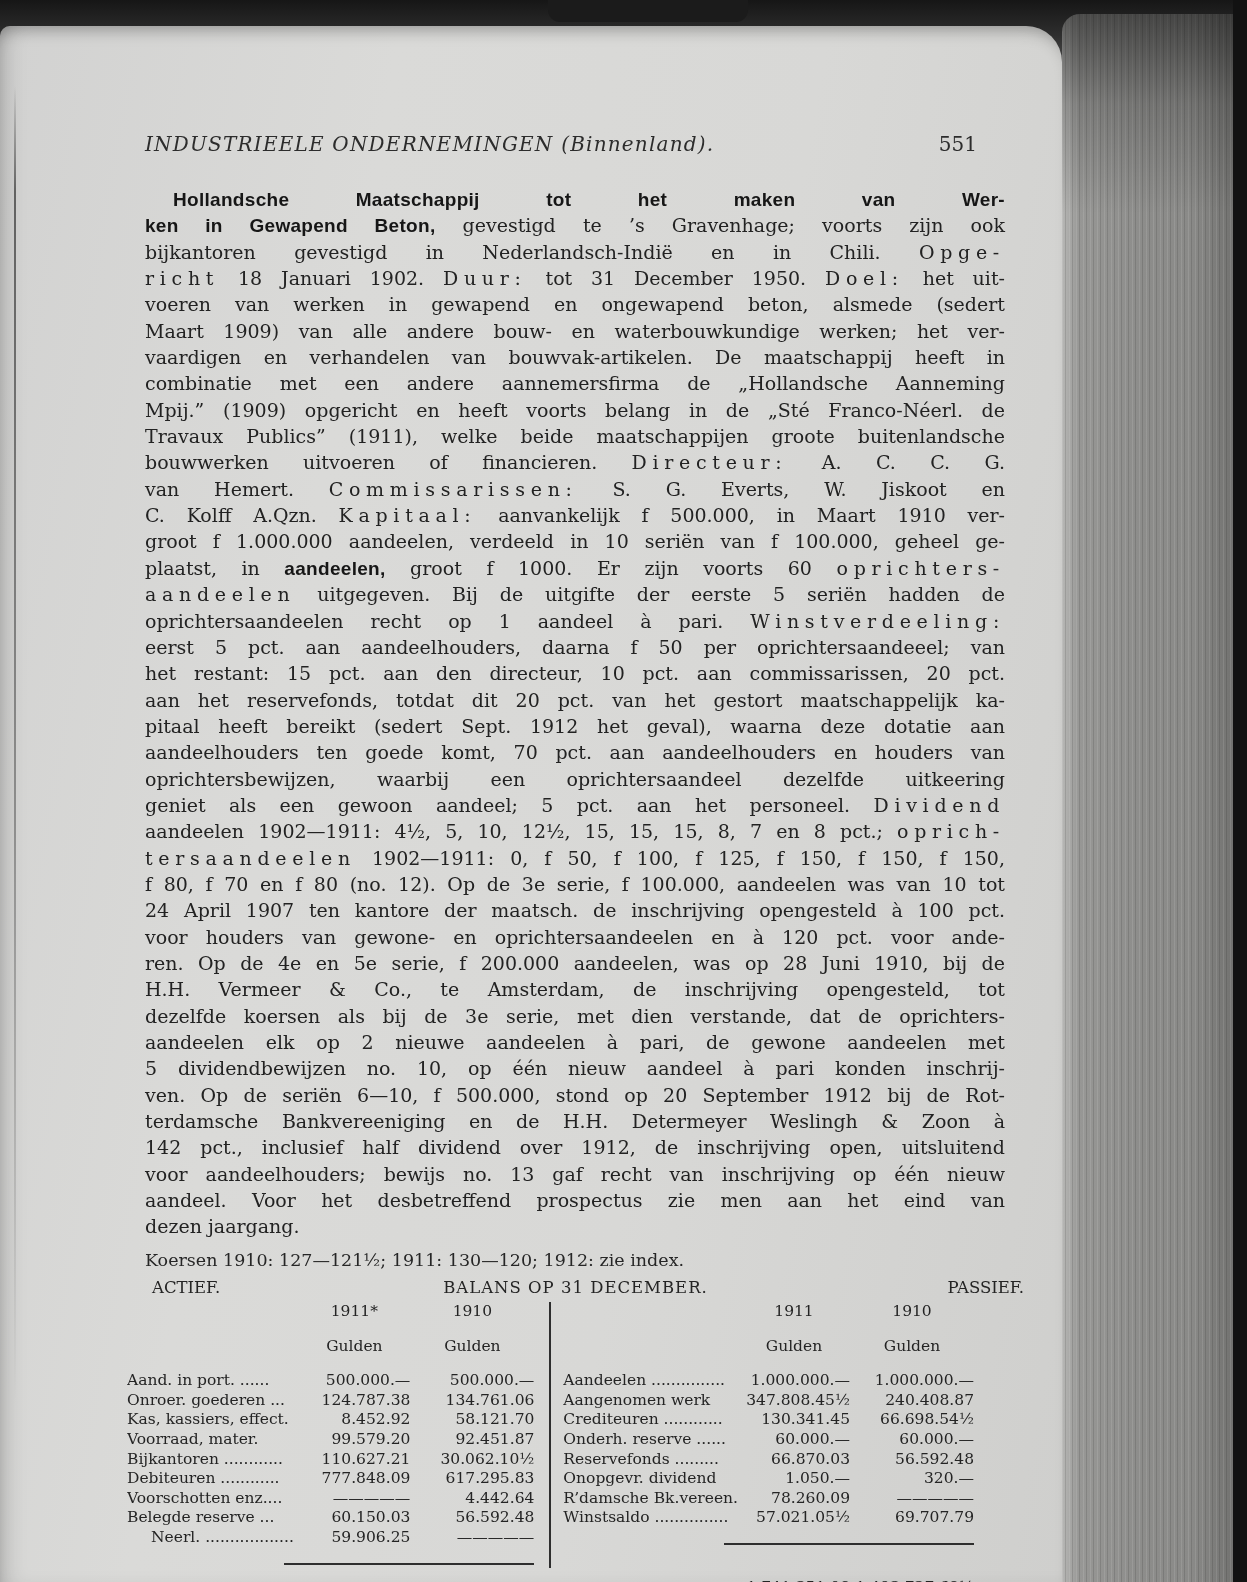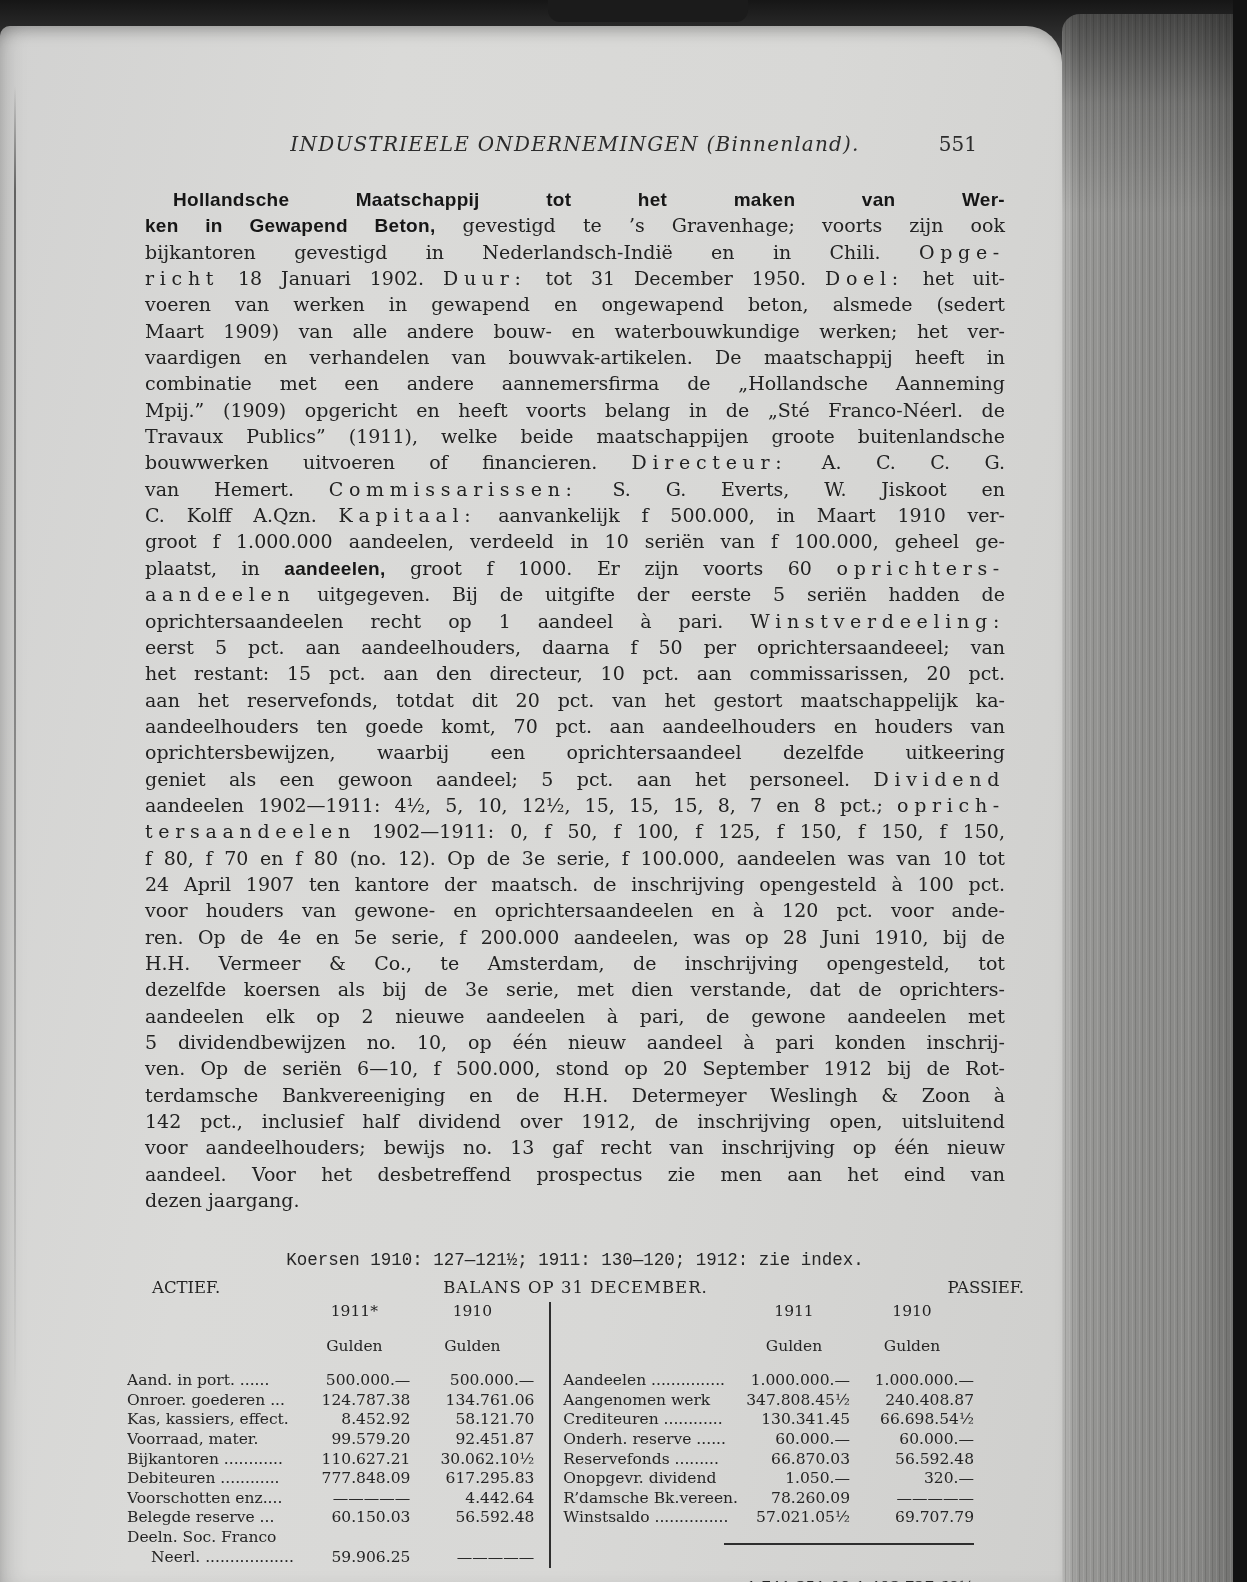--- a/index.html
+++ b/index.html
@@ -18,32 +18,32 @@
           background:linear-gradient(180deg,rgba(40,40,40,0) 0%,rgba(40,40,40,.65) 8%,rgba(60,60,60,.45) 55%,rgba(40,40,40,0) 100%);}
   .fore-edge{position:absolute;left:1062px;top:14px;width:172px;height:1568px;
              background:
                linear-gradient(180deg,rgba(0,0,0,.50) 0px,rgba(0,0,0,.18) 90px,rgba(0,0,0,0) 200px),
                repeating-linear-gradient(90deg,rgba(255,255,255,.10) 0 1px,rgba(0,0,0,0) 1px 3px,rgba(0,0,0,.12) 3px 4px,rgba(0,0,0,0) 4px 7px),
                linear-gradient(90deg,#b7b7b5 0%,#979795 10%,#8d8d8b 45%,#8a8a88 75%,#727270 100%);
              border-radius:18px 0 0 0;}
   .right-strip{position:absolute;right:0;top:0;width:14px;height:100%;background:#121212;}
 
   .running-head{position:absolute;left:145px;top:106px;width:860px;height:28px;
-                font-style:italic;font-size:20px;letter-spacing:1.2px;color:#2c2c2c;text-align:center;}
+                font-style:italic;font-size:20px;letter-spacing:1.2px;color:#2c2c2c;}
   .pagenum{position:absolute;right:28px;top:0;font-style:normal;letter-spacing:0;}
 
   .body{position:absolute;left:145px;top:160px;width:860px;}
   .line{height:26.35px;line-height:26.35px;font-size:19px;text-align:justify;text-align-last:justify;
         white-space:normal;color:#222;}
   .line.ind{text-indent:28px;}
   .line.nj{text-align-last:left;}
   .b{font-family:"Liberation Sans",sans-serif;font-weight:bold;font-size:19px;letter-spacing:.3px;color:#161616;}
   .spc{letter-spacing:.30em;}
 
-  .koersen{position:absolute;left:145px;top:1224px;width:860px;text-align:center;font-size:17.5px;color:#262626;font-family:Liberation Mono, monospace;}
+  .koersen{position:absolute;left:145px;top:1224px;width:860px;text-align:left;font-size:17.5px;color:#262626;}
 
   .balance{position:absolute;left:127px;top:1252px;width:897px;font-size:15.5px;color:#242424;}
   .bal-head{position:relative;height:24px;font-size:16.5px;}
   .actief{position:absolute;left:25px;}
   .bal-title{position:absolute;left:0;right:0;text-align:center;letter-spacing:1px;}
   .passief{position:absolute;right:0;}
   .bal-cols{display:flex;height:266px;}
   .half{display:flex;flex-direction:column;gap:15px;}
   .half-l{width:425px;padding-right:15px;box-sizing:border-box;}
   .half-r{flex:1;border-left:2px solid #2e2e2e;padding-left:12px;padding-right:50px;box-sizing:border-box;align-items:flex-end;}
@@ -85,20 +85,21 @@
         <div class="line"><span>bouwwerken uitvoeren of financieren. </span><span class="spc">Directeur:</span><span> A. C. C. G.</span></div>
         <div class="line"><span>van Hemert. </span><span class="spc">Commissarissen:</span><span> S. G. Everts, W. Jiskoot en</span></div>
         <div class="line"><span>C. Kolff A.Qzn. </span><span class="spc">Kapitaal:</span><span> aanvankelijk f 500.000, in Maart 1910 ver-</span></div>
         <div class="line"><span>groot f 1.000.000 aandeelen, verdeeld in 10 seriën van f 100.000, geheel ge-</span></div>
         <div class="line"><span>plaatst, in </span><span class="b">aandeelen,</span><span> groot f 1000. Er zijn voorts 60 </span><span class="spc">oprichters-</span></div>
         <div class="line"><span class="spc">aandeelen</span><span> uitgegeven. Bij de uitgifte der eerste 5 seriën hadden de</span></div>
         <div class="line"><span>oprichtersaandeelen recht op 1 aandeel à pari. </span><span class="spc">Winstverdeeling:</span></div>
         <div class="line"><span>eerst 5 pct. aan aandeelhouders, daarna f 50 per oprichtersaandeeel; van</span></div>
         <div class="line"><span>het restant: 15 pct. aan den directeur, 10 pct. aan commissarissen, 20 pct.</span></div>
         <div class="line"><span>aan het reservefonds, totdat dit 20 pct. van het gestort maatschappelijk ka-</span></div>
+        <div class="line"><span>pitaal heeft bereikt (sedert Sept. 1912 het geval), waarna deze dotatie aan</span></div>
         <div class="line"><span>aandeelhouders ten goede komt, 70 pct. aan aandeelhouders en houders van</span></div>
         <div class="line"><span>oprichtersbewijzen, waarbij een oprichtersaandeel dezelfde uitkeering</span></div>
         <div class="line"><span>geniet als een gewoon aandeel; 5 pct. aan het personeel. </span><span class="spc">Dividend</span></div>
         <div class="line"><span>aandeelen 1902—1911: 4½, 5, 10, 12½, 15, 15, 15, 8, 7 en 8 pct.; </span><span class="spc">oprich-</span></div>
         <div class="line"><span class="spc">tersaandeelen</span><span> 1902—1911: 0, f 50, f 100, f 125, f 150, f 150, f 150,</span></div>
         <div class="line"><span>f 80, f 70 en f 80 (no. 12). Op de 3e serie, f 100.000, aandeelen was van 10 tot</span></div>
         <div class="line"><span>24 April 1907 ten kantore der maatsch. de inschrijving opengesteld à 100 pct.</span></div>
         <div class="line"><span>voor houders van gewone- en oprichtersaandeelen en à 120 pct. voor ande-</span></div>
         <div class="line"><span>ren. Op de 4e en 5e serie, f 200.000 aandeelen, was op 28 Juni 1910, bij de</span></div>
         <div class="line"><span>H.H. Vermeer &amp; Co., te Amsterdam, de inschrijving opengesteld, tot</span></div>
@@ -168,25 +169,20 @@
                 <span class="lbl">Voorschotten enz....</span>
                 <span class="v1">—————</span>
                 <span class="v2">4.442.64</span>
               </div>
               <div class="row">
                 <span class="lbl">Belegde reserve ...</span>
                 <span class="v1">60.150.03</span>
                 <span class="v2">56.592.48</span>
               </div>
               <div class="row">
-                <span class="lbl">Deeln. Soc. Franco</span>
-                <span class="v1"></span>
-                <span class="v2"></span>
-              </div>
-              <div class="row">
                 <span class="lbl ind2">Neerl. ..................</span>
                 <span class="v1">59.906.25</span>
                 <span class="v2">—————</span>
               </div>
             </div>
           <div class="trule"></div>
           <div class="row trow">
             <span class="lbl"></span>
             <span class="v1">1.741.351.08</span>
             <span class="v2">1.493.727.68½</span>

